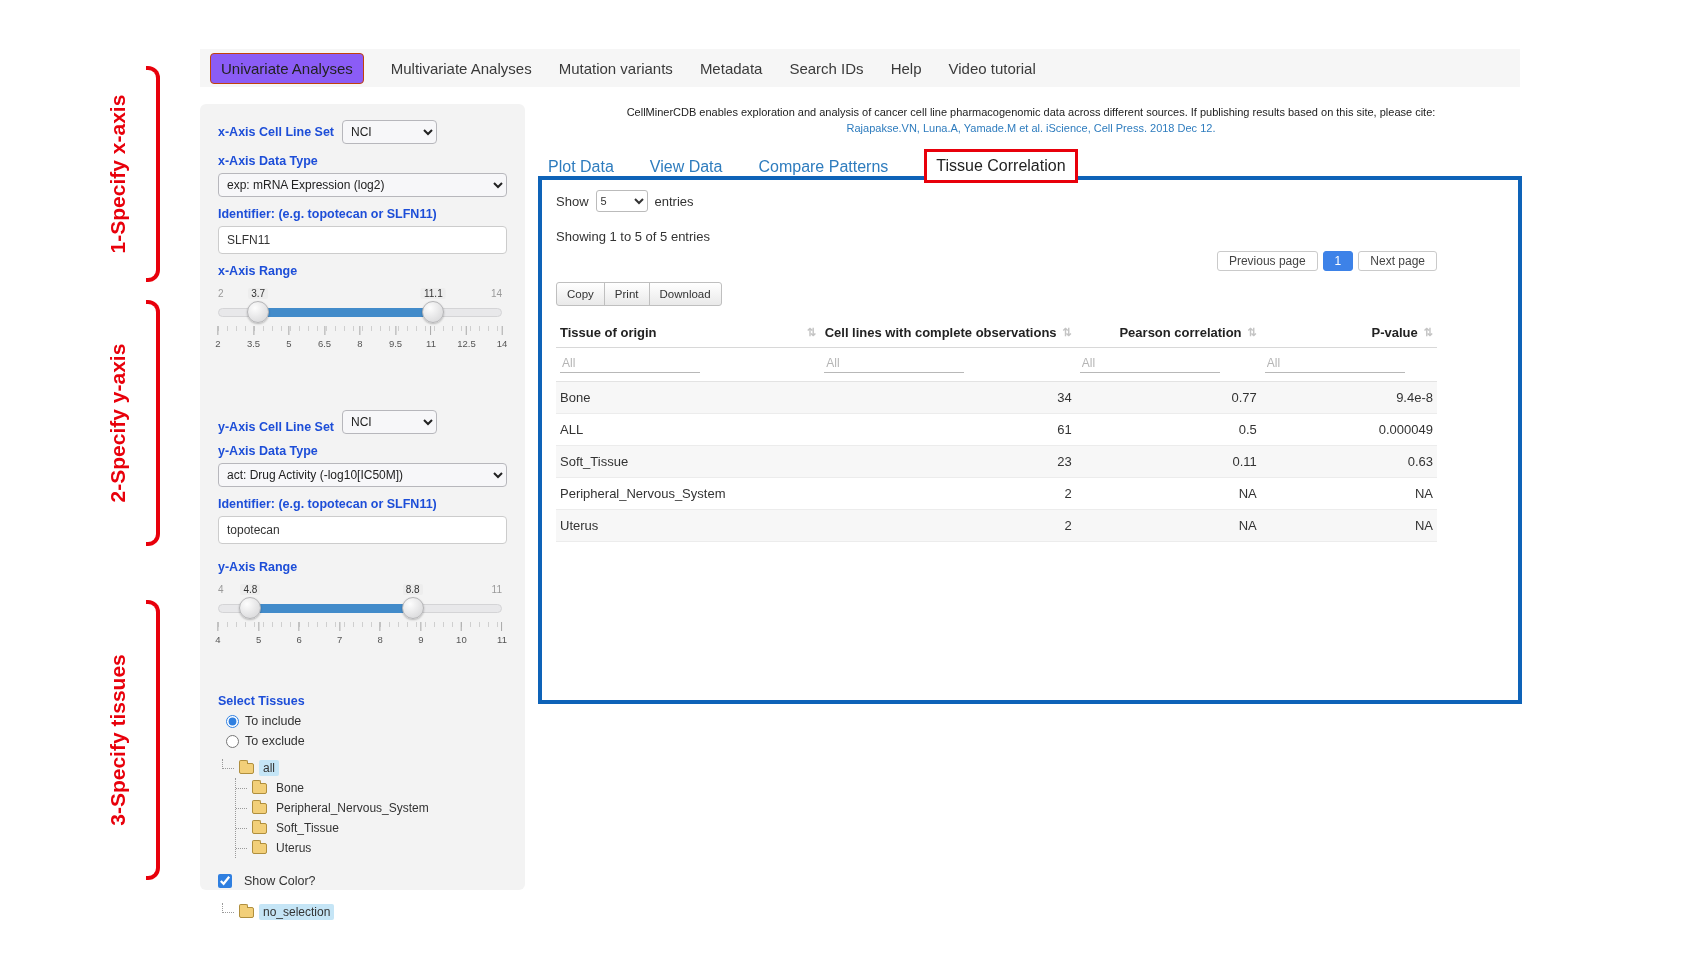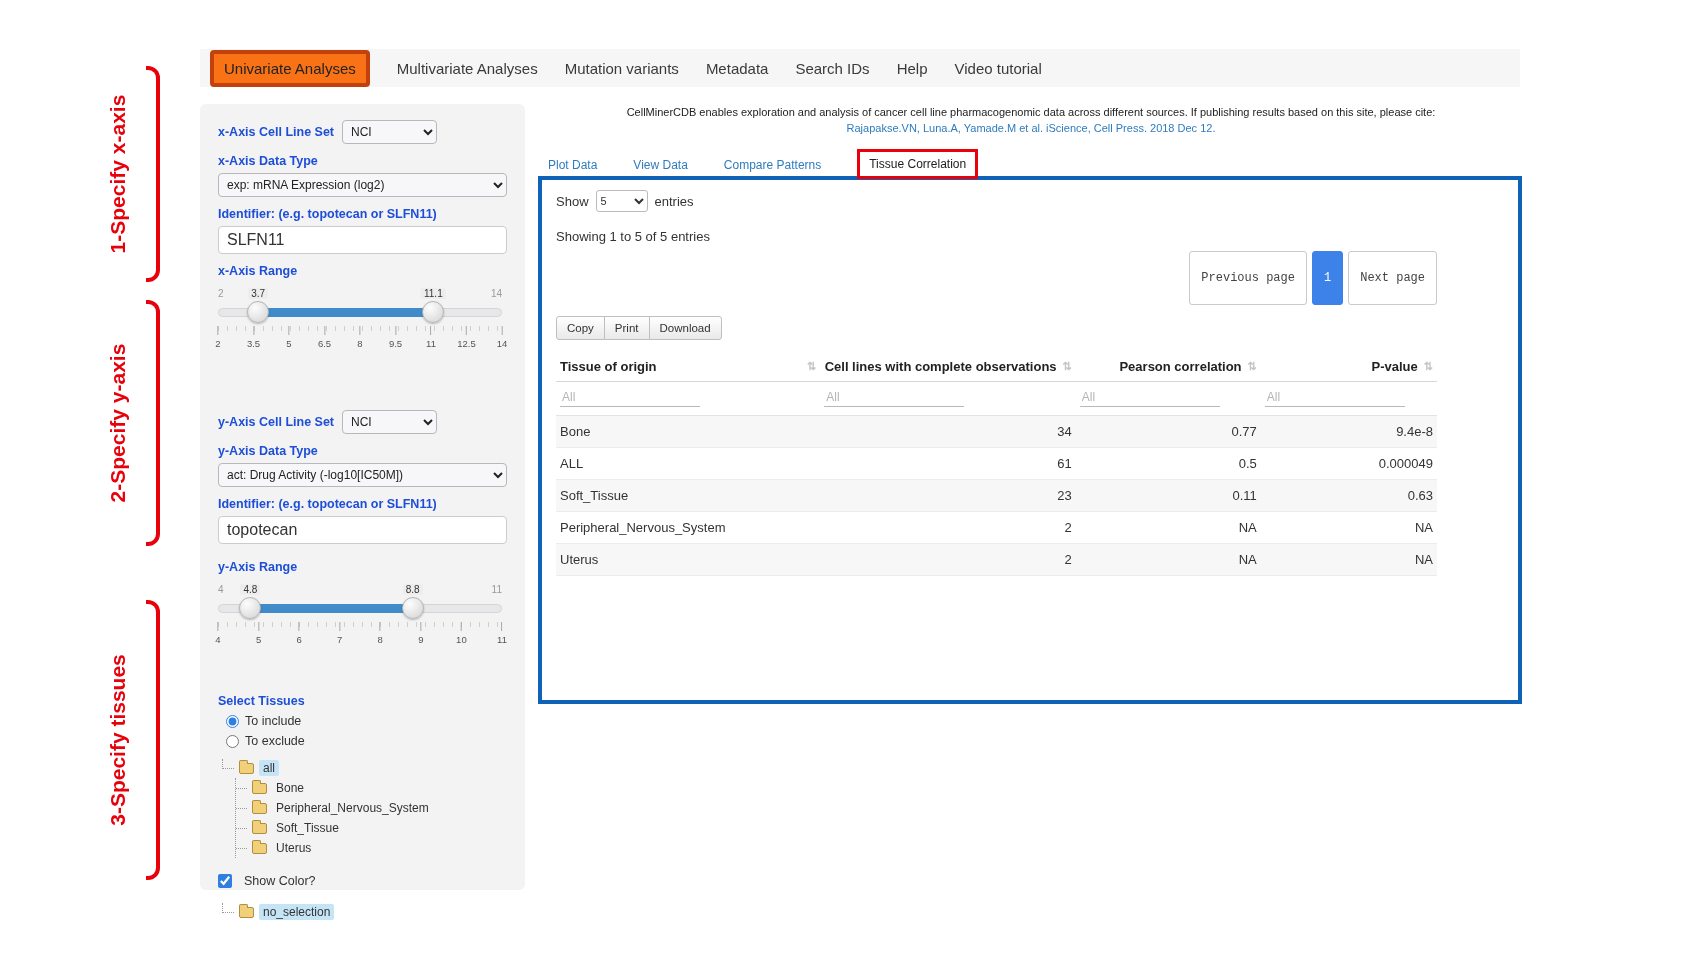--- a/index.html
+++ b/index.html
@@ -28,41 +28,41 @@
     border-radius: 0 12px 12px 0;
   }
 
   
   .top-nav {
     position: absolute; left: 200px; top: 49px; width: 1320px; height: 38px;
     background: #f6f6f6; display: flex; align-items: center; gap: 27px; padding: 0 10px;
   }
   .nav-tab { font-size: 15px; color: #3a3a3a; cursor: pointer; white-space: nowrap; }
   .nav-tab.active {
-    background: #f97316; border: 4px solid #c2410c; border-radius: 4px;
+    background: #8b5cf6; border: 1px solid #c2410c; border-radius: 4px;
     padding: 6px 10px; color: #222;
   }
 
   
   .sidebar {
     position: absolute; left: 200px; top: 104px; width: 325px; height: 786px;
     background: #f3f3f3; border-radius: 6px; padding: 16px 18px;
   }
   .fld-label { font-size: 12.5px; font-weight: 700; color: #1d4ed8; margin: 10px 0 5px; }
   .inline-row { display: flex; align-items: center; gap: 8px; margin-bottom: 2px; }
   .inline-row .fld-label { margin: 0; }
   select.sel {
     font-size: 12px; color: #222; background: #f7f7f9;
     border: 1px solid #b7b7bc; border-radius: 4px; height: 24px; padding: 0 4px;
   }
   .sel-small { width: 95px; }
   .sel-wide { width: 100%; }
   input.txt {
     width: 100%; height: 28px; border: 1px solid #ccc; border-radius: 4px;
-    background: #fff; padding: 0 8px; font-size: 16px; color: #333;
+    background: #fff; padding: 0 8px; font-size: 12px; color: #333;
     font-family: "Liberation Sans", sans-serif;
   }
 
   
   .irs { position: relative; width: 284px; height: 62px; margin: 26px 0 6px; }
   .irs-minmax { position: absolute; top: -16px; font-size: 10px; color: #9a9a9a; }
   .irs-min { left: 0; } .irs-max { right: 0; }
   .irs-fromto {
     position: absolute; top: -16px; transform: translateX(-50%);
     font-size: 10px; color: #333; background: #ededed; padding: 0 3px; border-radius: 2px;
@@ -102,38 +102,38 @@
   }
   .tree-label { padding: 1px 4px; border-radius: 2px; cursor: pointer; }
   .tree-label.hl { background: #c5e5f6; }
   .check-row { display: flex; align-items: center; gap: 12px; margin: 16px 0 14px; font-size: 12.5px; color: #333; }
   .check-row input { accent-color: #2f7fe0; width: 14px; height: 14px; }
 
   
   .citation { position: absolute; left: 540px; top: 106px; width: 982px; text-align: center; font-size: 11px; color: #222; }
   .citation-link { position: absolute; left: 540px; top: 122px; width: 982px; text-align: center; font-size: 11px; color: #2e7cbe; cursor: pointer; }
   .view-tabs { position: absolute; left: 548px; top: 150px; display: flex; align-items: center; gap: 36px; z-index: 5; }
-  .view-tab { font-size: 12px; color: #2e7cbe; cursor: pointer; white-space: nowrap; }
+  .view-tab { font-size: 16px; color: #2e7cbe; cursor: pointer; white-space: nowrap; }
   .view-tab.active {
     color: #222; background: #fff; border: 3px solid #e8000b;
     padding: 5px 9px; position: relative; top: -1px;
   }
 
   .blue-box {
     position: absolute; left: 538px; top: 176px; width: 984px; height: 528px;
     border: 4px solid #0e63b8; background: #fff; padding: 8px 12px;
   }
   .dt-content { position: relative; width: 881px; margin-left: 2px; }
   .show-row { display: flex; align-items: center; gap: 7px; font-size: 13px; color: #333; margin-top: 2px; }
   .show-row select { font-size: 11px; height: 22px; width: 52px; border: 1px solid #bbb; border-radius: 3px; background: #fff; color: #333; }
   .showing-row { font-size: 13px; color: #333; margin-top: 17px; }
   .pagination { display: flex; justify-content: flex-end; gap: 5px; margin-top: 7px; }
   .page-btn {
     border: 1px solid #cacaca; background: #fff; color: #444; font-size: 12px;
-    padding: 19px 11px; border-radius: 3px; cursor: pointer; font-family: Liberation Mono, monospace;
+    padding: 2px 11px; border-radius: 3px; cursor: pointer; font-family: Liberation Sans, sans-serif;
   }
   .page-btn.current { background: #3d82e8; border-color: #3d82e8; color: #fff; }
   .btn-group { display: flex; margin-top: 11px; }
   .dt-btn {
     border: 1px solid #bfbfbf; background: linear-gradient(#ffffff, #e9e9e9);
     color: #333; font-size: 11.5px; padding: 5px 10px; margin-left: -1px; cursor: pointer;
     font-family: "Liberation Sans", sans-serif;
   }
   .dt-btn:first-child { border-radius: 3px 0 0 3px; margin-left: 0; }
   .dt-btn:last-child { border-radius: 0 3px 3px 0; }
@@ -236,21 +236,21 @@
             <b>12.5</b>
           </span>
         <span class="grid-tick" style="left:100%;">
             <i></i>
             <b>14</b>
           </span>
       </div>
     </div>
 
     
-    <div class="inline-row" style="margin-top:44px;">
+    <div class="inline-row" style="margin-top:44px;align-items:flex-end;">
       <div class="fld-label">y-Axis Cell Line Set</div>
       <select class="sel sel-small">
         <option>NCI</option>
       </select>
     </div>
     <div class="fld-label">y-Axis Data Type</div>
     <select class="sel sel-wide">
       <option>act: Drug Activity (-log10[IC50M])</option>
     </select>
     <div class="fld-label">Identifier: (e.g. topotecan or SLFN11)</div>

